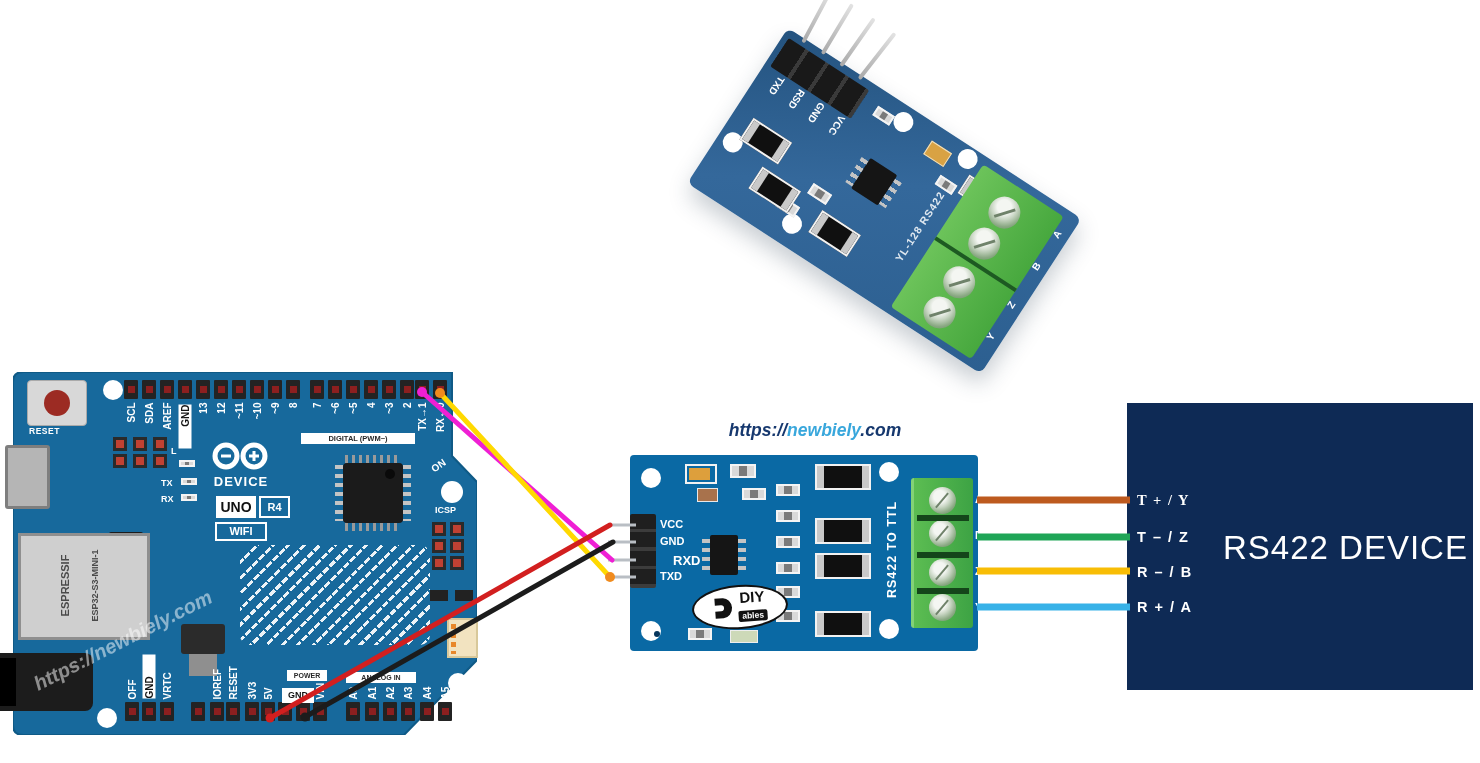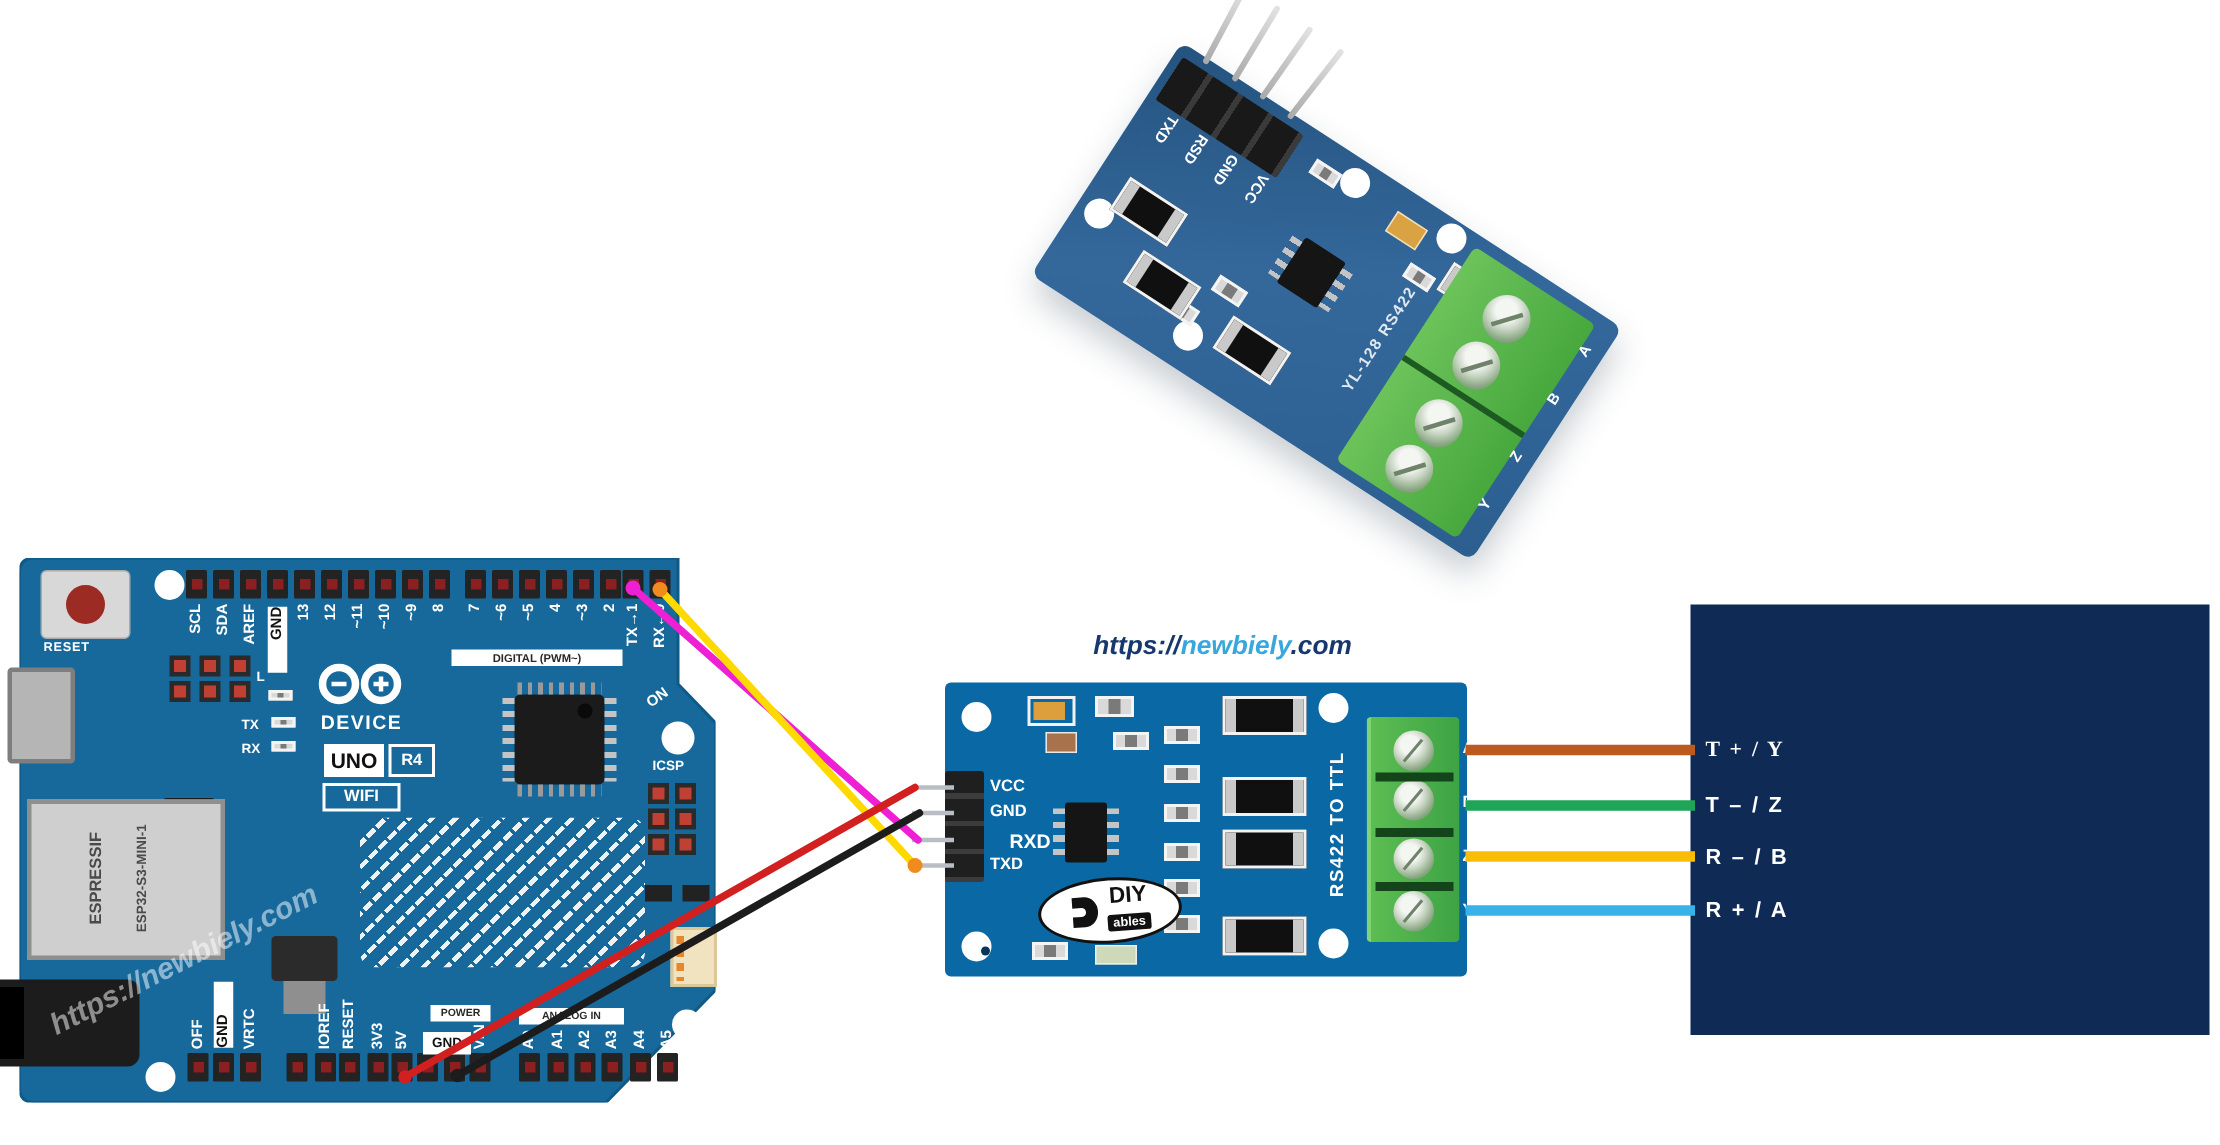--- a/index.html
+++ b/index.html
@@ -322,20 +322,21 @@
       <div class="abs" style="left:3px;top:74px;width:52px;height:6px;background:#14451a;"></div>
       <div class="abs" style="left:3px;top:110px;width:52px;height:6px;background:#14451a;"></div>
     </div>
     <div class="abs" style="left:345px;top:38px;font-size:11px;font-weight:bold;color:#fff;">A</div>
     <div class="abs" style="left:345px;top:74px;font-size:11px;font-weight:bold;color:#fff;">B</div>
     <div class="abs" style="left:345px;top:110px;font-size:11px;font-weight:bold;color:#fff;">Z</div>
     <div class="abs" style="left:345px;top:146px;font-size:11px;font-weight:bold;color:#fff;">Y</div>
   </div>
 
   <div id="device" class="abs">
+    <div class="abs" style="left:96px;top:125px;width:250px;height:40px;line-height:40px;color:#fff;font-size:33px;letter-spacing:1px;">RS422 DEVICE</div>
     <div class="port" style="top:89px;font-family:Liberation Serif, serif;">T + / Y</div>
     <div class="port" style="top:126px;">T – / Z</div>
     <div class="port" style="top:161px;">R – / B</div>
     <div class="port" style="top:196px;">R + / A</div>
   </div>
 
   <div id="url" class="abs">
     <span class="navy">https://</span><span class="brand">newbiely</span><span class="navy">.com</span>
   </div>
 

